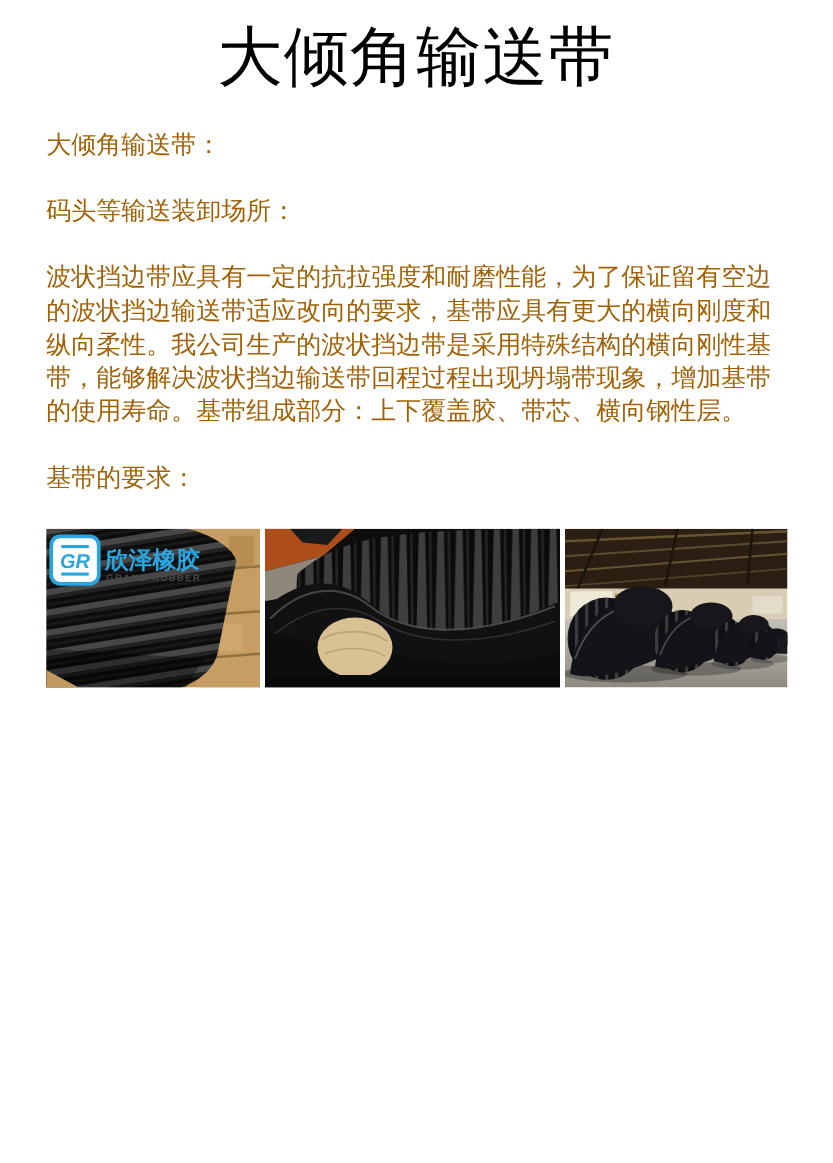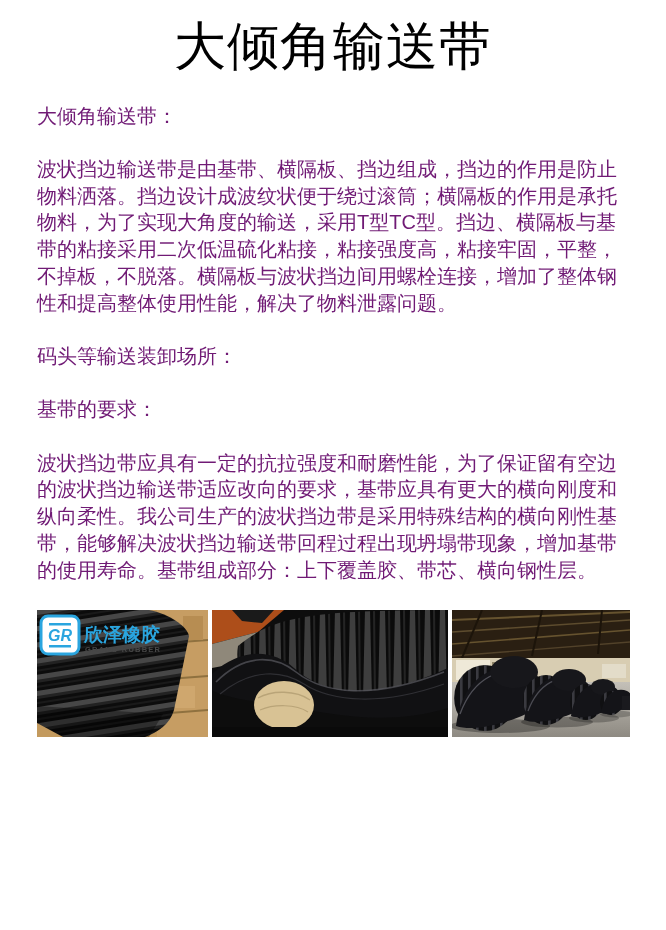--- a/index.html
+++ b/index.html
@@ -20,21 +20,21 @@
     line-height: 60px;
     font-weight: 400;
     letter-spacing: 1px;
     color: #000;
   }
 
   .article {
     margin: 0 37px;
     font-size: 20px;
     line-height: 26.7px;
-    color: #701a75;
+    color: #a16207;
   }
   .article p {
     margin: 26.7px 0;
     word-break: break-all;
     line-break: anywhere;
     text-align: left;
   }
 
   .gallery {
     margin: 16px 0 0 37px;
@@ -50,24 +50,23 @@
 </style>
 </head>
 <body>
 
 <div class="page">
 
   <h1 class="page-title">大倾角输送带</h1>
 
   <div class="article">
     <p>大倾角输送带：</p>
-    <p>波状挡边输送带是由基带、横隔板、挡边组成，挡边的作用是防止物料洒落。挡边设计成波纹状便于绕过滚筒；横隔板的作用是承托物料，为了实现大角度的输送，采用T型TC型。挡边、横隔板与基带的粘接采用二次低温硫化粘接，粘接强度高，粘接牢固，平整，不掉板，不脱落。横隔板与波状挡边间用螺栓连接，增加了整体钢性和提高整体使用性能，解决了物料泄露问题。</p>
     <p>码头等输送装卸场所：</p>
+    <p>波状挡边带应具有一定的抗拉强度和耐磨性能，为了保证留有空边的波状挡边输送带适应改向的要求，基带应具有更大的横向刚度和纵向柔性。我公司生产的波状挡边带是采用特殊结构的横向刚性基带，能够解决波状挡边输送带回程过程出现坍塌带现象，增加基带的使用寿命。基带组成部分：上下覆盖胶、带芯、横向钢性层。</p>
     <p>基带的要求：</p>
-    <p>波状挡边带应具有一定的抗拉强度和耐磨性能，为了保证留有空边的波状挡边输送带适应改向的要求，基带应具有更大的横向刚度和纵向柔性。我公司生产的波状挡边带是采用特殊结构的横向刚性基带，能够解决波状挡边输送带回程过程出现坍塌带现象，增加基带的使用寿命。基带组成部分：上下覆盖胶、带芯、横向钢性层。</p>
   </div>
 
   <div class="gallery">
 
     <figure class="fig-1">
       <svg width="171" height="127" viewBox="0 0 171 127">
         <defs>
           <pattern id="ridge1" patternUnits="userSpaceOnUse" width="16" height="16" patternTransform="rotate(-9)">
             <rect width="16" height="16" fill="#0c0c0c"></rect>
             <rect width="16" height="5" y="0" fill="#474747"></rect>

